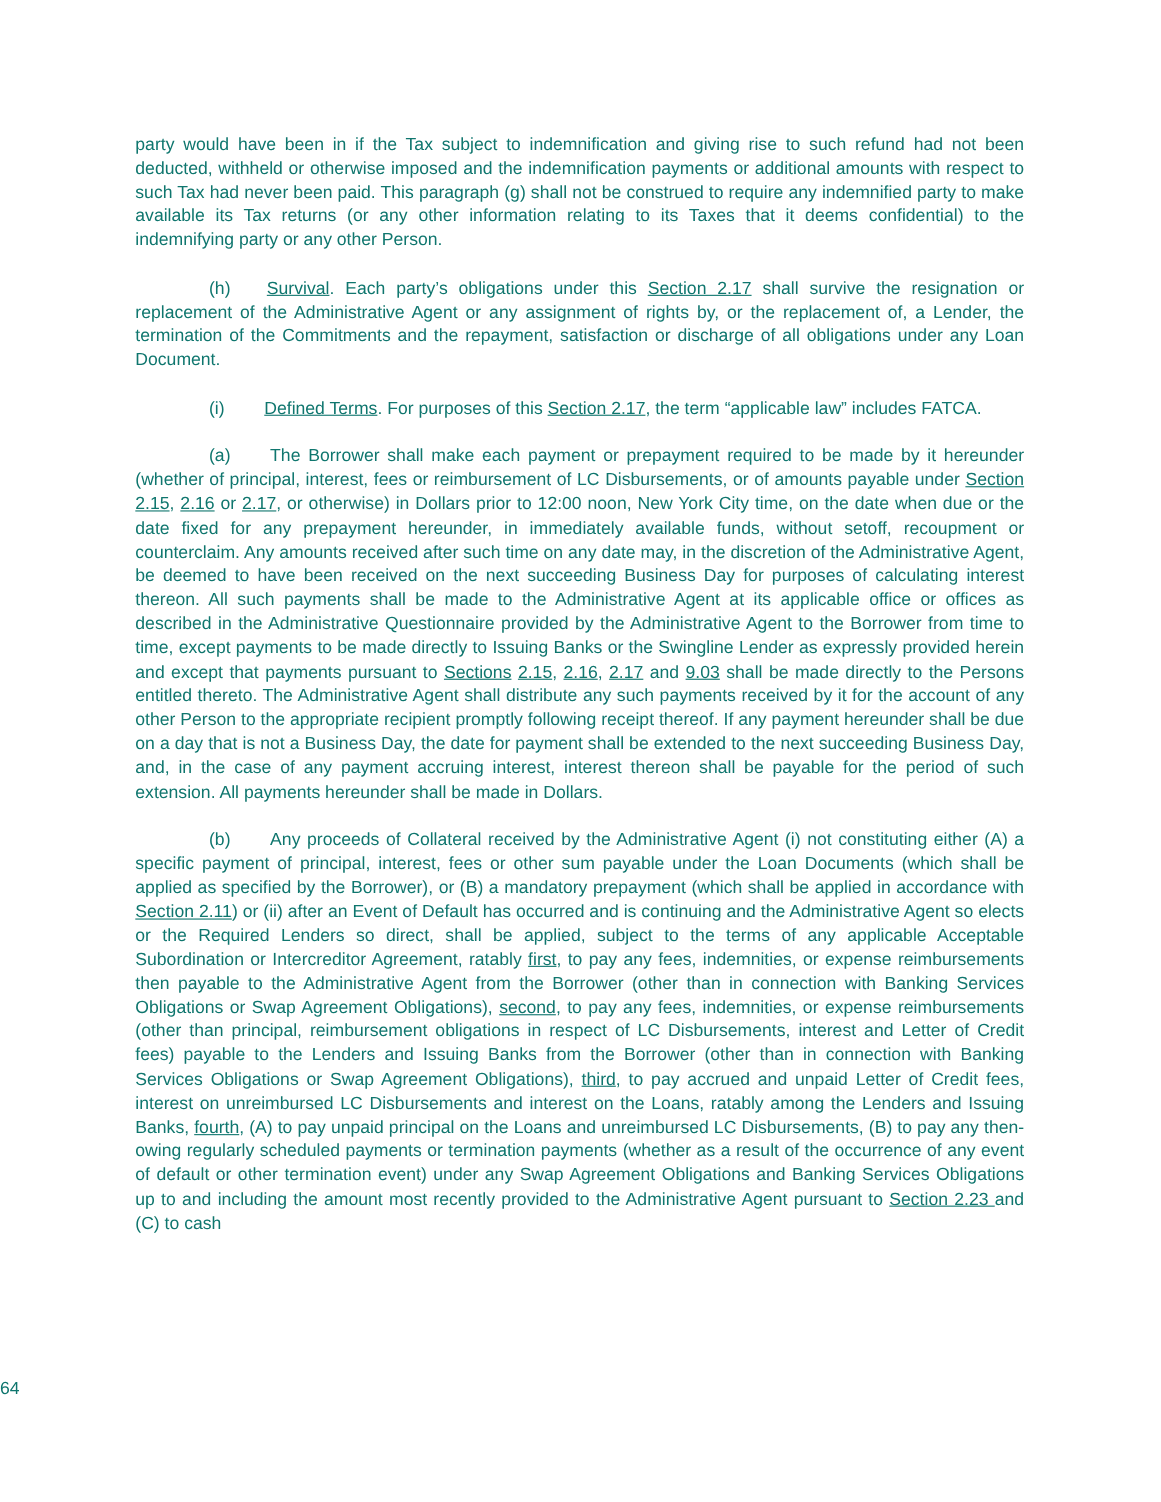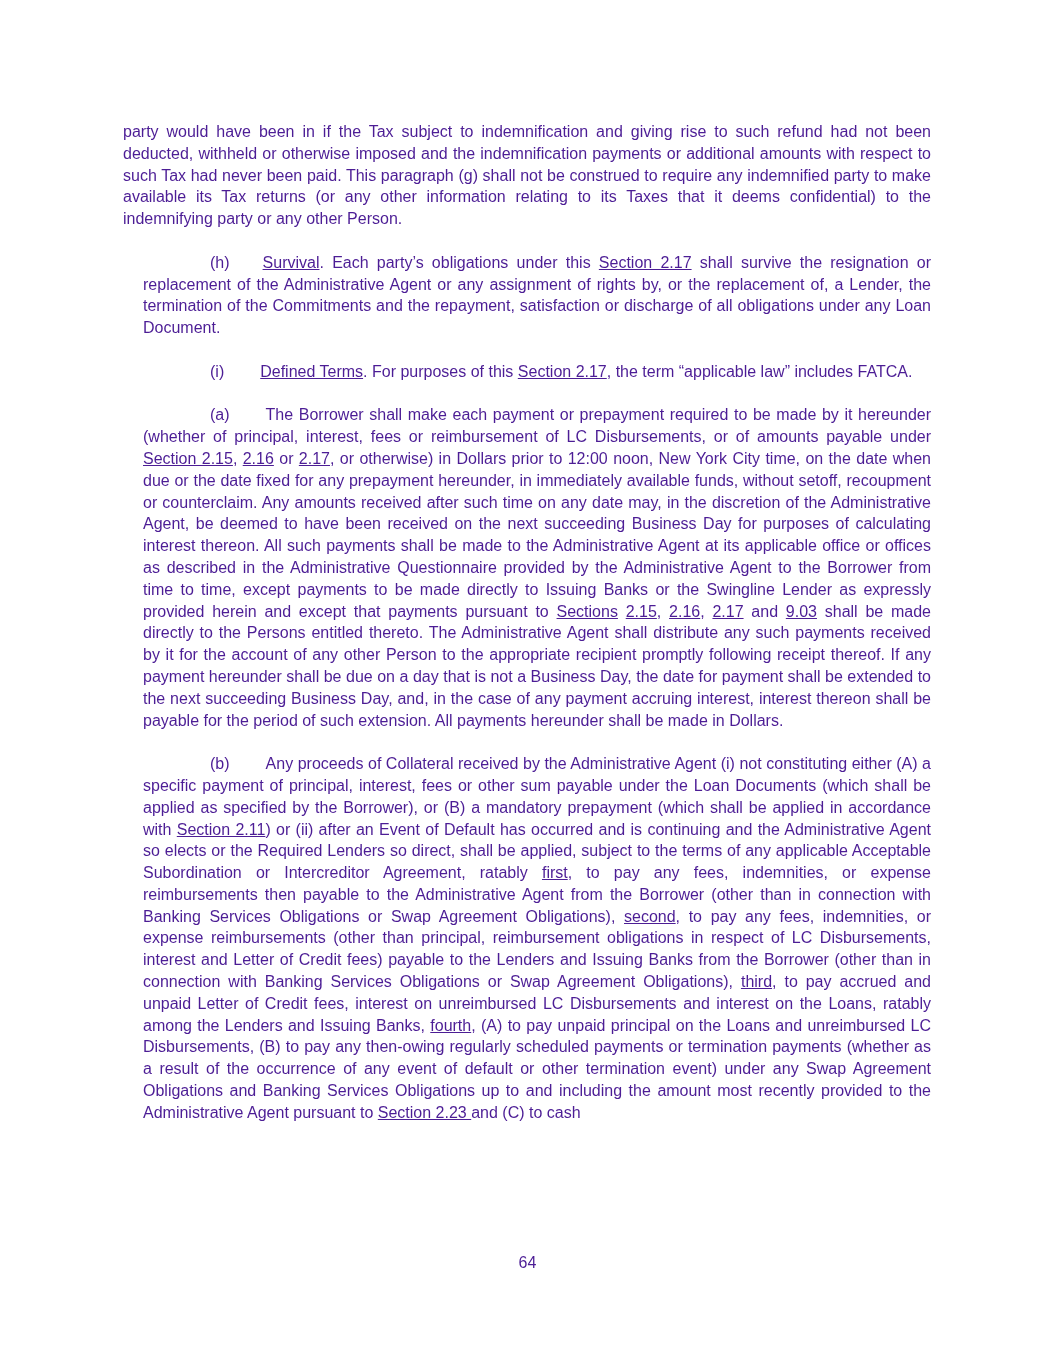--- a/index.html
+++ b/index.html
@@ -5,52 +5,50 @@
   html, body {
     margin: 0;
     padding: 0;
     background: #ffffff;
   }
   .page {
     position: relative;
     width: 1055px;
     height: 1365px;
     background: #ffffff;
-    color: #4c1d95;
+    color: #0f766e;
     font-family: "Liberation Sans", sans-serif;
     font-size: 16px;
     line-height: 21.8px;
     overflow: hidden;
   }
   .body-text {
     position: absolute;
     left: 123px;
     top: 121px;
     width: 808px;
   }
   .body-text p {
     margin: 0 0 21.8px 0;
     text-align: justify;
   }
   .body-text p.indent {
     text-indent: 67px;
-    margin-left: 20px;
   }
   .u {
     text-decoration: underline;
   }
   .tab {
     display: inline-block;
   }
   .page-number {
     position: absolute;
     top: 1252px;
     left: 0;
     width: 100%;
-    text-align: center;
     font-size: 16px;
   }
 </style>
 </head>
 <body>
 
 <div class="page">
   <div class="body-text">
     <p><span>party would have been in if the Tax subject to indemnification and giving rise to such refund had not been deducted, withheld or otherwise imposed and the indemnification payments or additional amounts with respect to such Tax had never been paid. This paragraph (g) shall not be construed to require any indemnified party to make available its Tax returns (or any other information relating to its Taxes that it deems confidential) to the indemnifying party or any other Person.</span></p>
     <p class="indent"><span>(h)</span><span class="tab" style="width: 33px;"></span><span class="u">Survival</span><span>. Each party’s obligations under this </span><span class="u">Section 2.17</span><span> shall survive the resignation or replacement of the Administrative Agent or any assignment of rights by, or the replacement of, a Lender, the termination of the Commitments and the repayment, satisfaction or discharge of all obligations under any Loan Document.</span></p>

